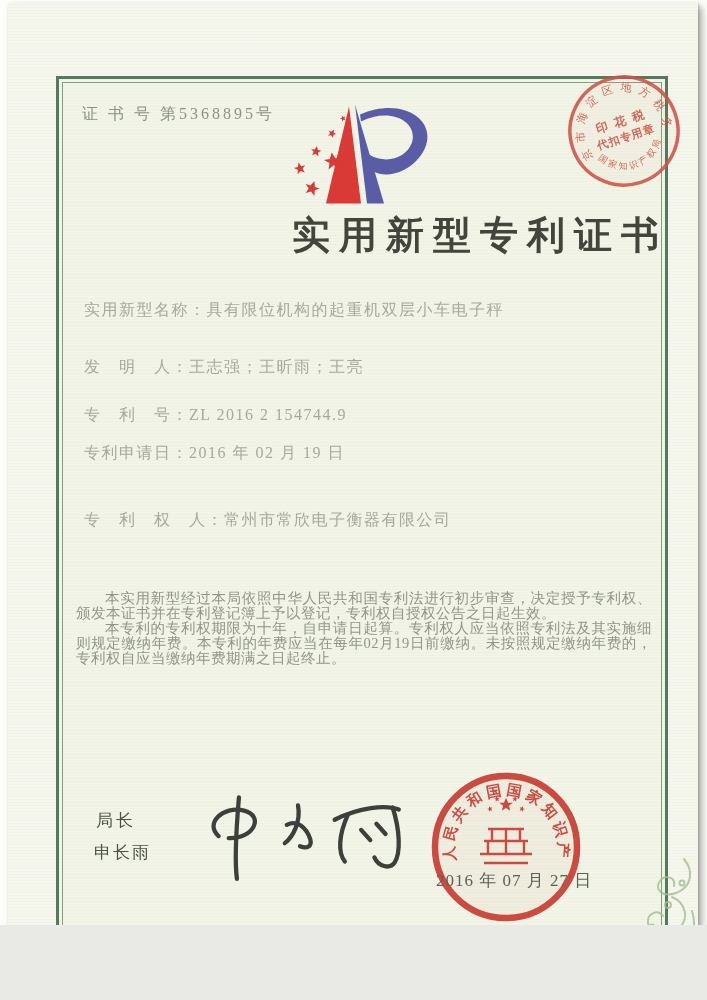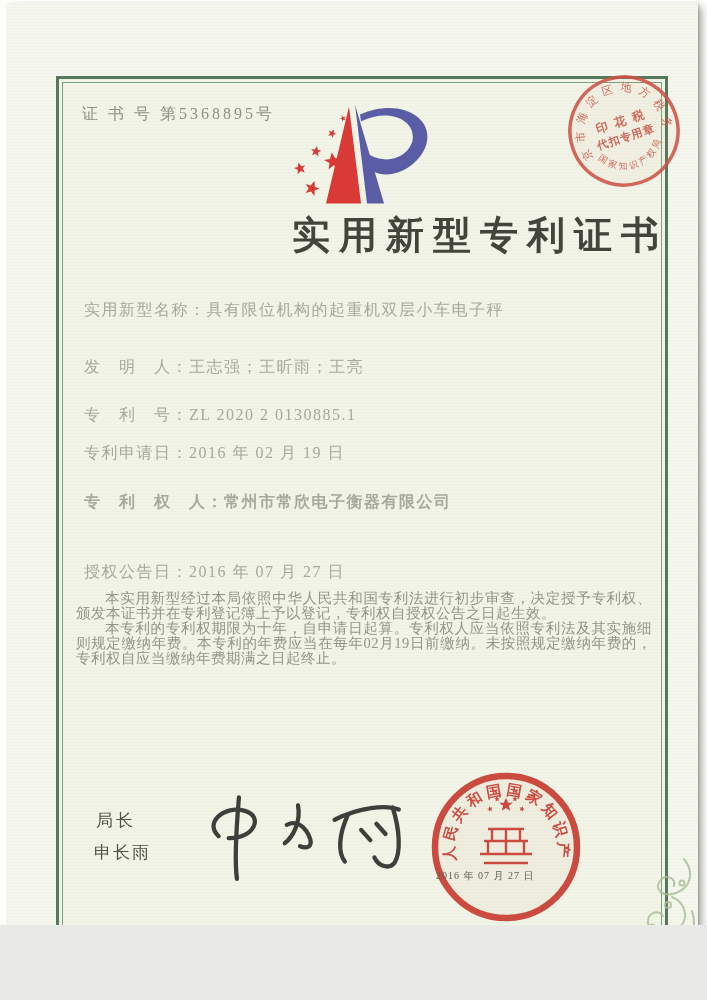--- a/index.html
+++ b/index.html
@@ -34,38 +34,38 @@
 
   .title{
     position:absolute;left:48px;top:207px;width:612px;text-align:right;
     font-size:38px;font-weight:600;color:#43453d;letter-spacing:9px;
   }
 
   .field{
     position:absolute;left:76px;width:560px;
     font-size:16px;color:#a6a99b;letter-spacing:1.5px;white-space:nowrap;
   }
-  .f0{top:297px;}.f1{top:354px;}.f2{top:402px;}.f3{top:440px;}.f4{top:489px;font-weight:bold;}.f5{top:559px;}
+  .f0{top:297px;}.f1{top:354px;}.f2{top:402px;}.f3{top:440px;}.f4{top:507px;}.f5{top:559px;}
 
   .body-text{
     position:absolute;left:68px;top:588px;width:576px;
     font-size:14.5px;line-height:15px;color:#92948a;
     text-align:justify;letter-spacing:0.5px;
   }
   .body-text p{margin:0;text-indent:2em;}
 
   .signer-title{position:absolute;left:88px;top:806px;font-size:17px;color:#4e5148;letter-spacing:3px;}
   .signer-name{position:absolute;left:86px;top:838px;font-size:17px;color:#4e5148;letter-spacing:2px;}
 
   .signature{position:absolute;left:178px;top:784px;width:224px;height:96px;}
 
   .seal{position:absolute;left:418px;top:764px;width:160px;height:160px;opacity:0.9;}
   .seal-date{
     position:absolute;left:428px;top:866px;width:160px;
-    font-size:10px;color:#5c6056;letter-spacing:1px;white-space:nowrap;
+    font-size:17px;color:#5c6056;letter-spacing:1px;white-space:nowrap;
   }
 
   .ornament{position:absolute;left:594px;top:850px;width:96px;height:96px;opacity:0.8;}
 
   .tax-stamp{position:absolute;left:552px;top:56px;width:128px;height:148px;opacity:0.88;z-index:5;}
 
   .footer{
     position:absolute;left:48px;top:915px;width:612px;text-align:center;
     font-size:14px;color:#8a8d80;letter-spacing:2px;
   }
@@ -96,24 +96,23 @@
       <use href="#star" transform="translate(45,59) scale(0.92) rotate(-8)" fill="var(--logo-red,#d93a35)"></use>
       <use href="#star" transform="translate(24,86) scale(0.78) rotate(18)" fill="var(--logo-red,#d93a35)"></use>
       <use href="#star" transform="translate(44,31) scale(0.45) rotate(24)" fill="var(--logo-red,#d93a35)"></use>
       <use href="#star" transform="translate(55,16) scale(0.32) rotate(-20)" fill="var(--logo-red,#d93a35)"></use>
     </svg>
 
     <div class="title">实用新型专利证书</div>
 
     <div class="field f1">发　明　人：王志强；王昕雨；王亮</div>
     <div class="field f0">实用新型名称：具有限位机构的起重机双层小车电子秤</div>
-    <div class="field f2">专　利　号：ZL 2020 2 0130885.1</div>
+    <div class="field f2">专　利　号：ZL 2016 2 154744.9</div>
     <div class="field f3">专利申请日：2016 年 02 月 19 日</div>
     <div class="field f4">专　利　权　人：常州市常欣电子衡器有限公司</div>
-    <div class="field f5">授权公告日：2016 年 07 月 27 日</div>
 
     <div class="body-text">
       <p>本实用新型经过本局依照中华人民共和国专利法进行初步审查，决定授予专利权、颁发本证书并在专利登记簿上予以登记，专利权自授权公告之日起生效。</p>
       <p>本专利的专利权期限为十年，自申请日起算。专利权人应当依照专利法及其实施细则规定缴纳年费。本专利的年费应当在每年02月19日前缴纳。未按照规定缴纳年费的，专利权自应当缴纳年费期满之日起终止。</p>
     </div>
 
     <div class="signer-title">局长</div>
     <div class="signer-name">申长雨</div>
 
     <svg class="signature" viewBox="0 0 220 90">

